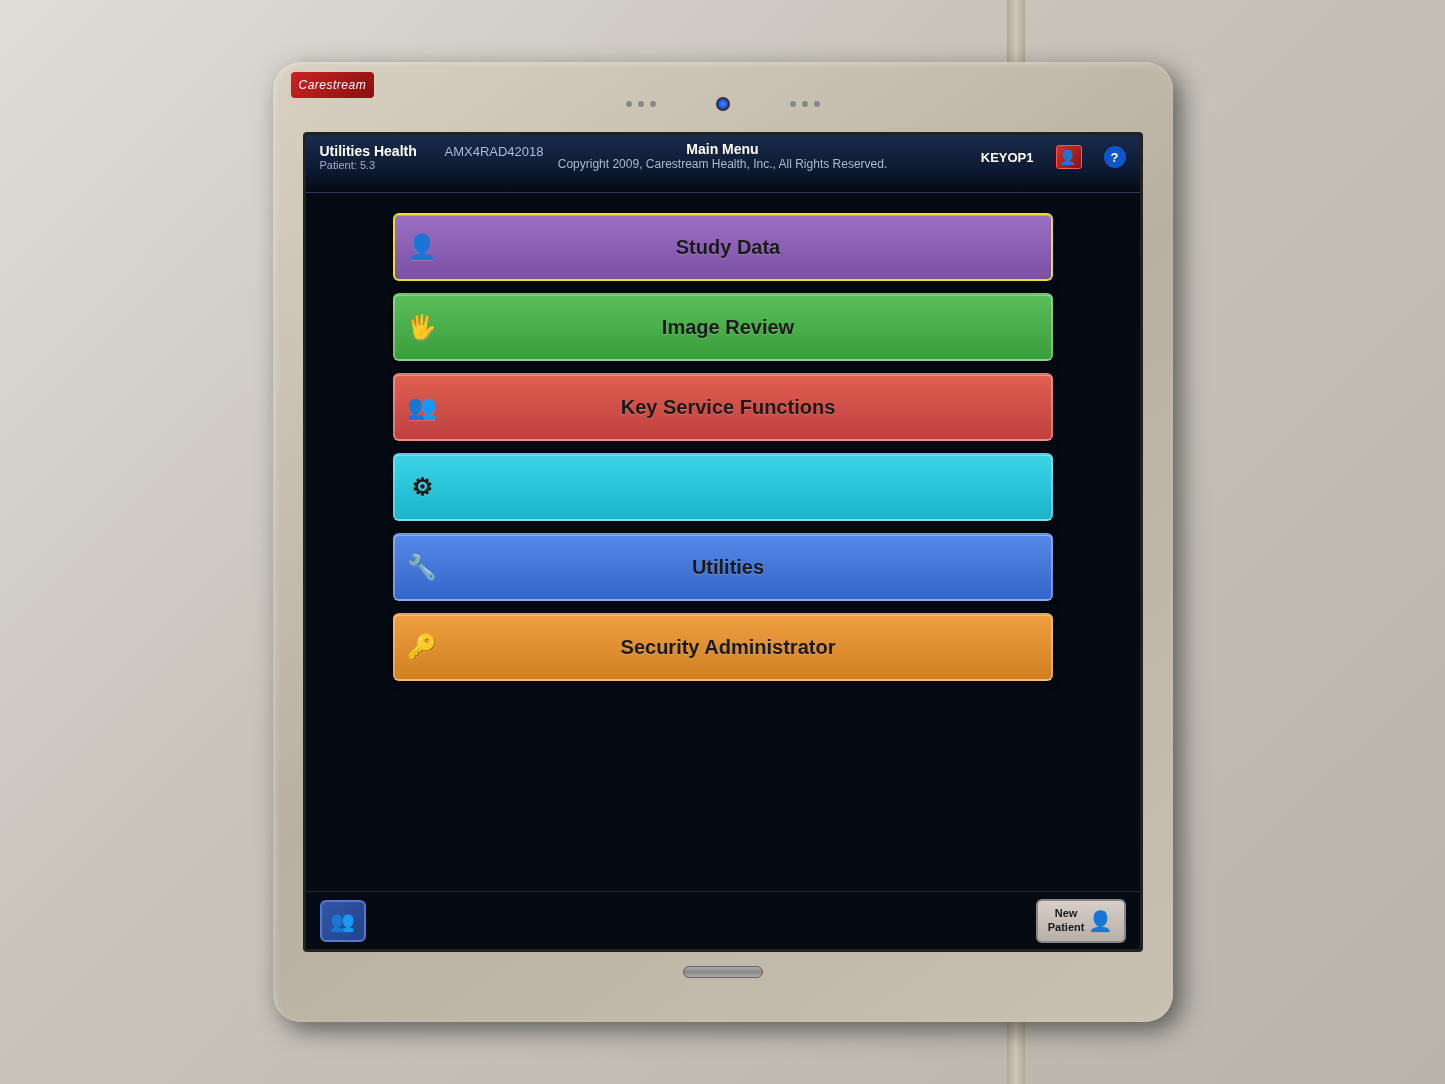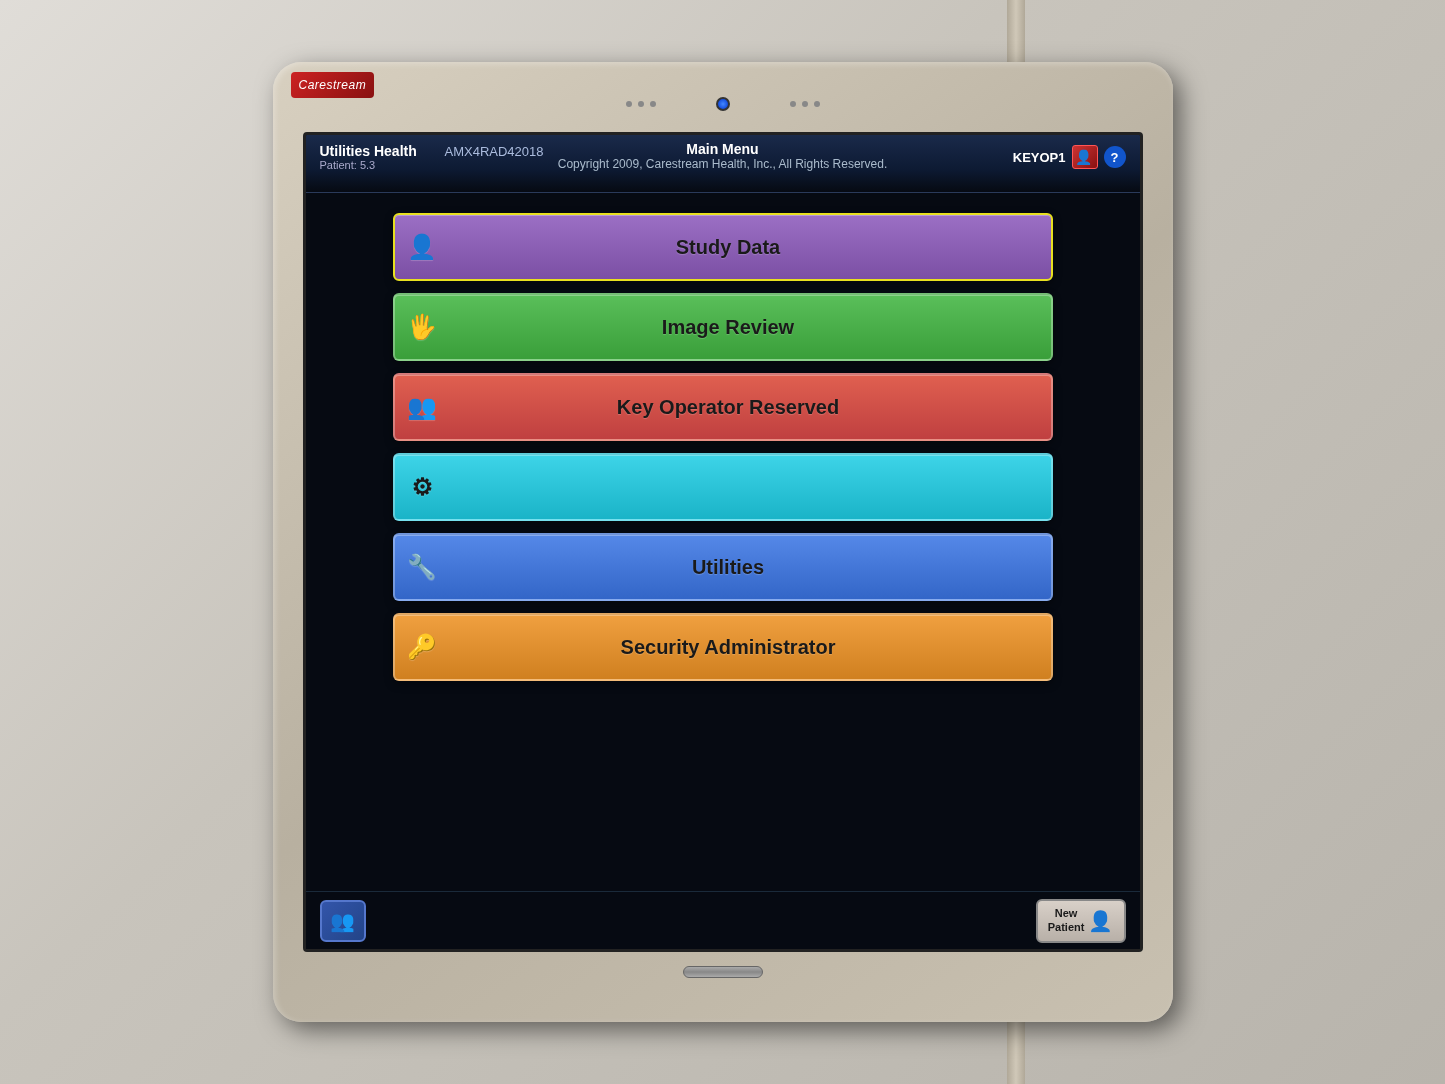--- a/index.html
+++ b/index.html
@@ -129,21 +129,21 @@
 
     .copyright-text {
       color: #aabbcc;
       font-size: 12px;
       text-align: center;
     }
 
     .header-right {
       display: flex;
       align-items: center;
-      gap: 6px;
+      gap: 22px;
     }
 
     .keyop-label {
       color: #ffffff;
       font-size: 13px;
       font-weight: bold;
     }
 
     .user-icon-box {
       width: 26px;
@@ -421,21 +421,21 @@
           <div class="btn-label">Study Data</div>
         </div>
 
         <div class="menu-btn btn-image-review">
           <div class="btn-icon">🖐</div>
           <div class="btn-label">Image Review</div>
         </div>
 
         <div class="menu-btn btn-key-operator">
           <div class="btn-icon">👥</div>
-          <div class="btn-label">Key Operator Reserved</div>
+          <div class="btn-label">Key Service Functions</div>
         </div>
 
         <div class="menu-btn btn-service">
           <div class="btn-icon">⚙</div>
         </div>
 
         <div class="menu-btn btn-utilities">
           <div class="btn-icon">🔧</div>
           <div class="btn-label">Utilities</div>
         </div>

